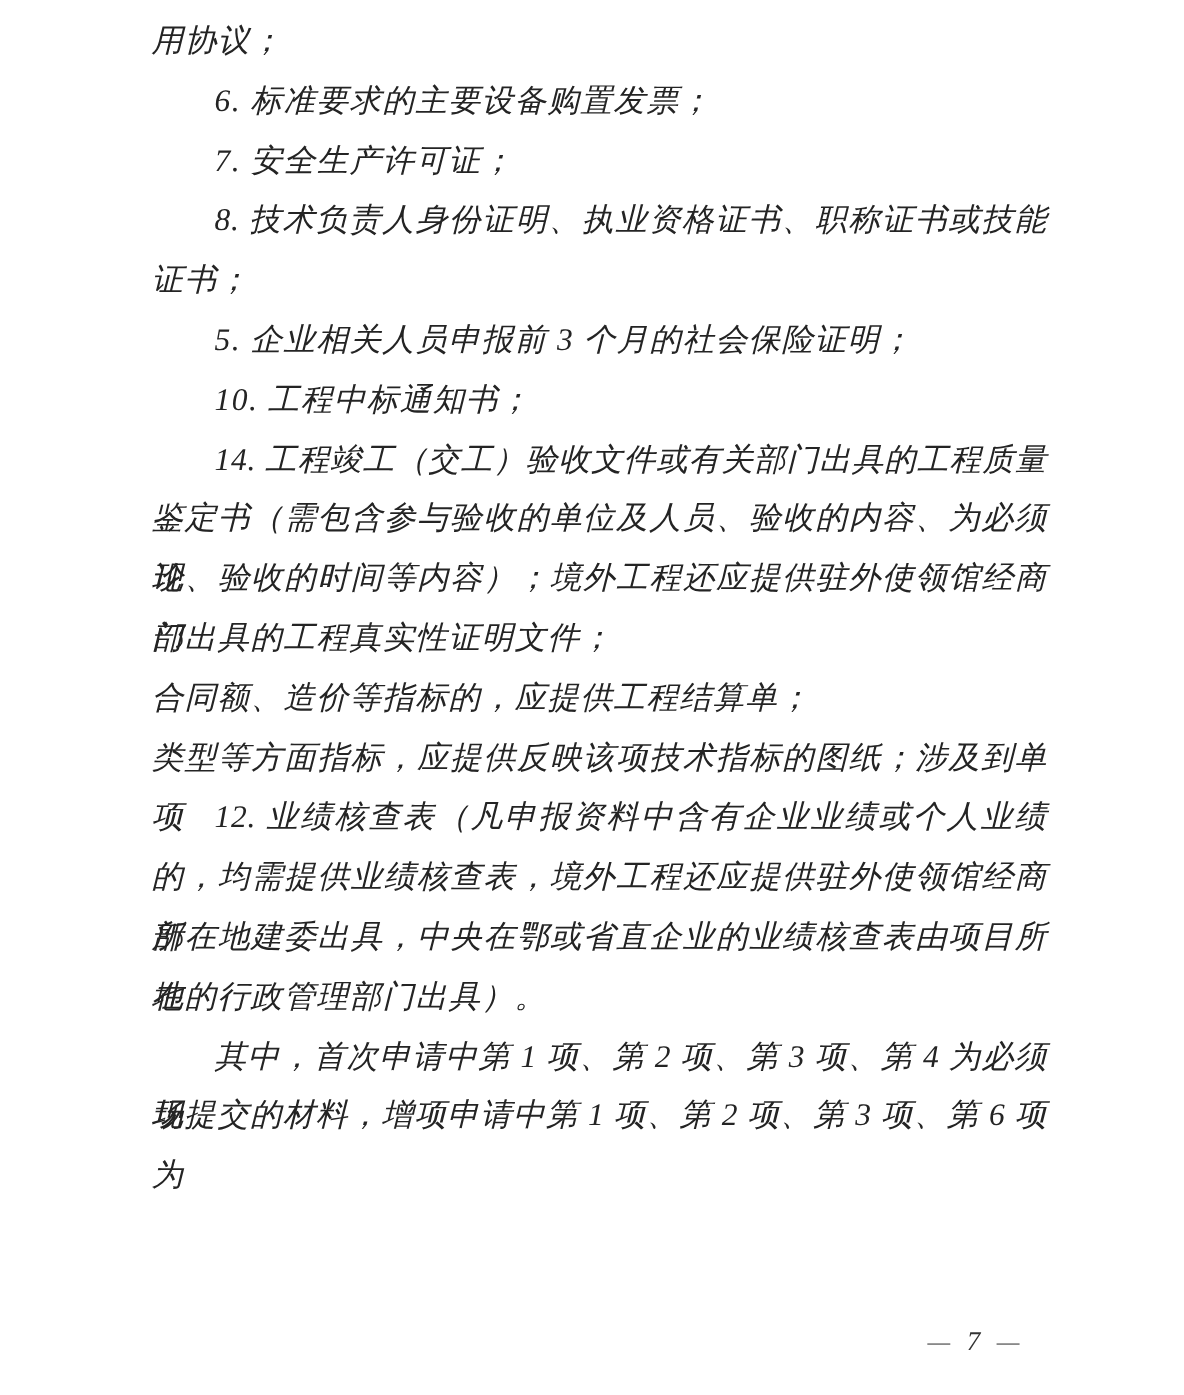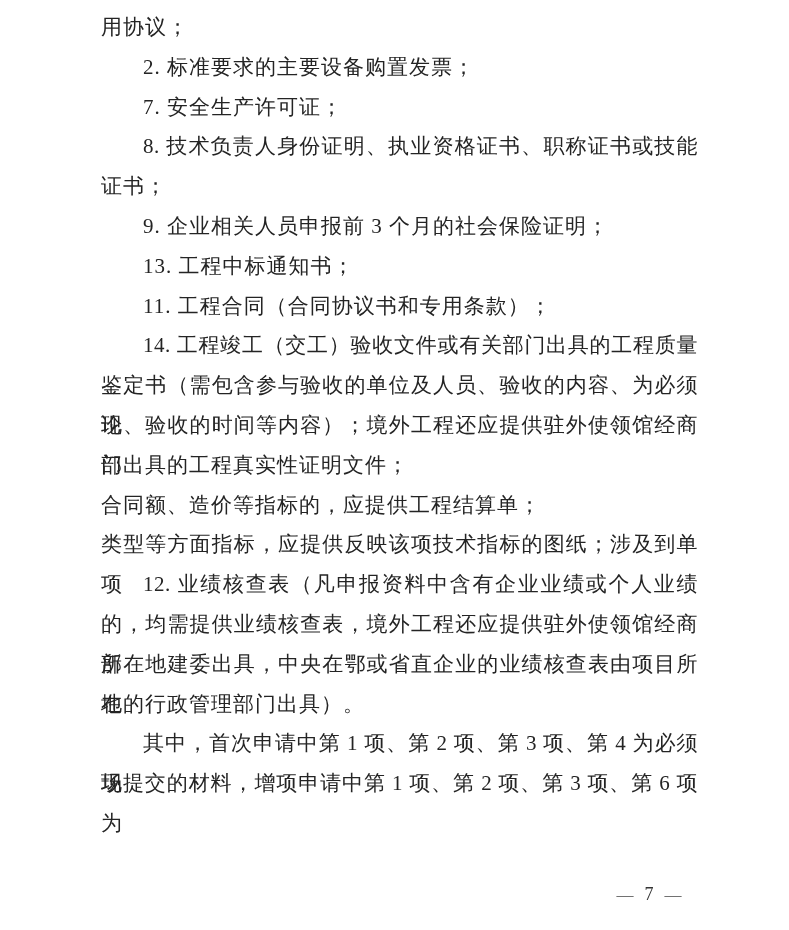--- a/index.html
+++ b/index.html
@@ -8,20 +8,21 @@
     background: #ffffff;
     position: relative;
     font-family: "Liberation Serif", "DejaVu Serif", serif;
     color: #242424;
     overflow: hidden;
   }
   .page {
     position: absolute; left: 0; top: 0;
     width: 635px; height: 930px;
     background: #ffffff;
+    font-style: italic;
   }
   .content {
     position: absolute;
     left: 101px; top: 8px;
     width: 597px;
   }
   .line {
     font-size: 21px;
     line-height: 39.8px;
     height: 39.8px;
@@ -50,27 +51,26 @@
   }
   .footer .dash { color: #5a5a5a; }
   .footer .pn { margin: 0 10px; color: #333; font-size: 18px; }
 </style>
 </head>
 <body>
 
 <div class="page">
   <div class="content">
       <div class="line">用协议；</div>
-      <div class="line indent">2. 标准要求的主要设备购置发票；</div>
+      <div class="line indent">6. 标准要求的主要设备购置发票；</div>
       <div class="line indent">7. 安全生产许可证；</div>
       <div class="line full indent">8. 技术负责人身份证明、执业资格证书、职称证书或技能</div>
       <div class="line">证书；</div>
-      <div class="line indent">9. 企业相关人员申报前 3 个月的社会保险证明；</div>
-      <div class="line indent">13. 工程中标通知书；</div>
-      <div class="line indent">11. 工程合同（合同协议书和专用条款）；</div>
+      <div class="line indent">5. 企业相关人员申报前 3 个月的社会保险证明；</div>
+      <div class="line indent">10. 工程中标通知书；</div>
       <div class="line full indent">14. 工程竣工（交工）验收文件或有关部门出具的工程质量</div>
       <div class="line full">鉴定书（需包含参与验收的单位及人员、验收的内容、为必须现</div>
       <div class="line full">论、验收的时间等内容）；境外工程还应提供驻外使领馆经商部</div>
       <div class="line">门出具的工程真实性证明文件；</div>
       <div class="line">合同额、造价等指标的，应提供工程结算单；</div>
       <div class="line full">类型等方面指标，应提供反映该项技术指标的图纸；涉及到单项</div>
       <div class="line full indent">12. 业绩核查表（凡申报资料中含有企业业绩或个人业绩</div>
       <div class="line full">的，均需提供业绩核查表，境外工程还应提供驻外使领馆经商部</div>
       <div class="line full">所在地建委出具，中央在鄂或省直企业的业绩核查表由项目所在</div>
       <div class="line">地的行政管理部门出具）。</div>

